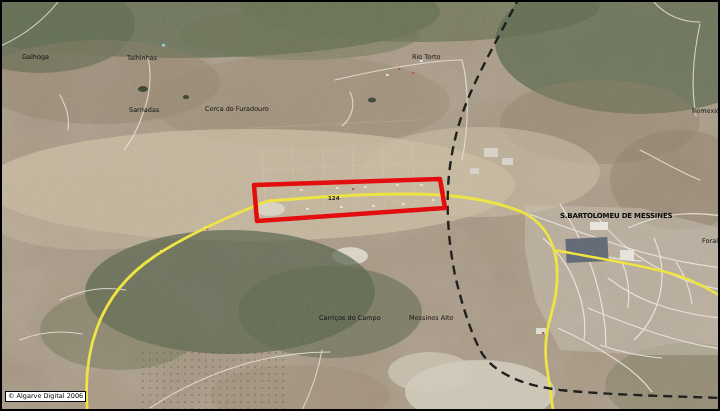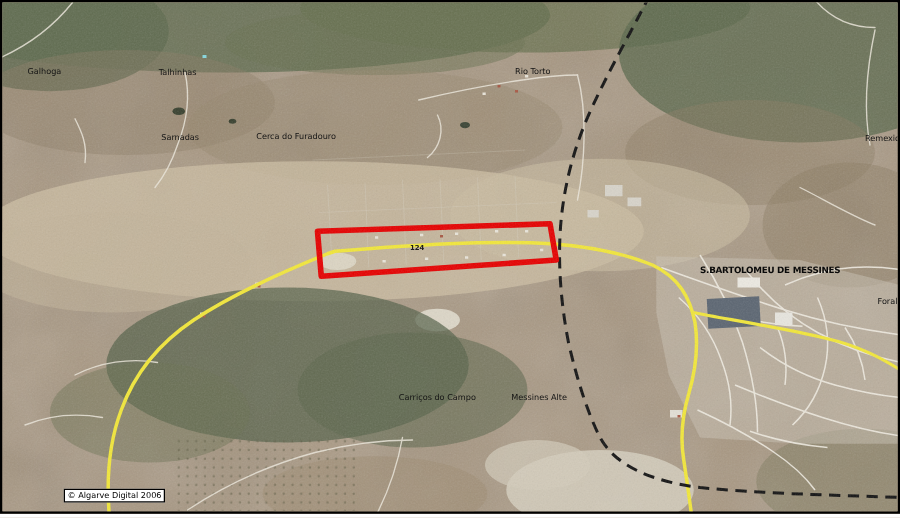--- a/index.html
+++ b/index.html
@@ -6,21 +6,21 @@
   .page{position:relative;width:720px;height:414px;background:#ffffff;overflow:hidden;
         font-family:"DejaVu Sans", sans-serif;}
   .map-frame{position:absolute;left:0;top:0;width:720px;height:411px;
              border:2px solid #000;box-sizing:border-box;background:#a89781;}
   .map-frame svg{display:block;}
   .lbl{font-family:"DejaVu Sans", sans-serif;font-size:6.5px;fill:#141414;}
   .lbl-town{font-family:"DejaVu Sans", sans-serif;font-size:7px;font-weight:bold;
             fill:#0a0a0a;letter-spacing:-0.2px;}
   .lbl-road{font-family:"DejaVu Sans", sans-serif;font-size:5.5px;font-weight:bold;fill:#1a1a1a;}
   .credit-box{position:absolute;left:3px;top:389px;background:#ffffff;border:1px solid #000;
-              font-size:6.5px;line-height:9px;padding:0 2px;color:#000;white-space:nowrap;margin-left:46px;}
+              font-size:6.5px;line-height:9px;padding:0 2px;color:#000;white-space:nowrap;}
   .road-yellow{stroke:var(--road-yellow,#f2e73b);}
   .rail{stroke:var(--railway-black,#141414);}
   .hl{stroke:var(--highlight-red,#e60000);}
 </style>
 </head>
 <body>
 
 <div class="page">
   <div class="map-frame">
     <svg width="716" height="407" viewBox="2 2 716 407">

